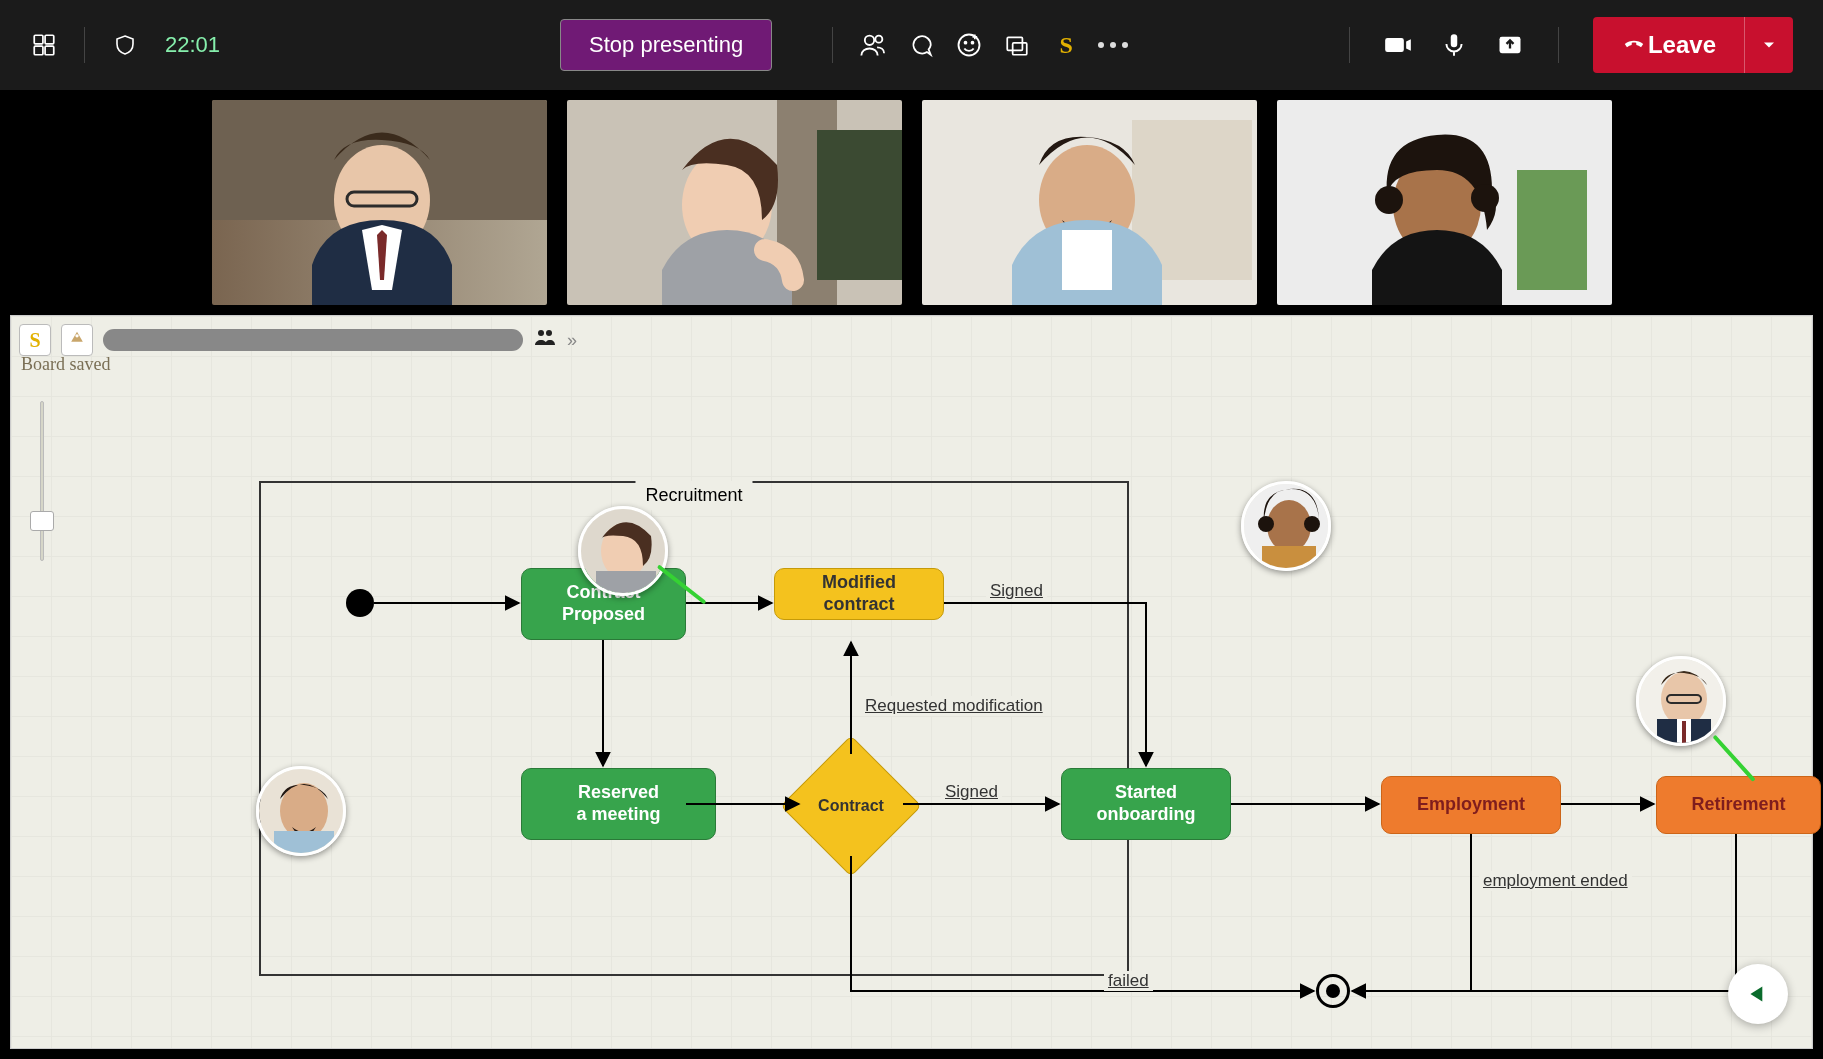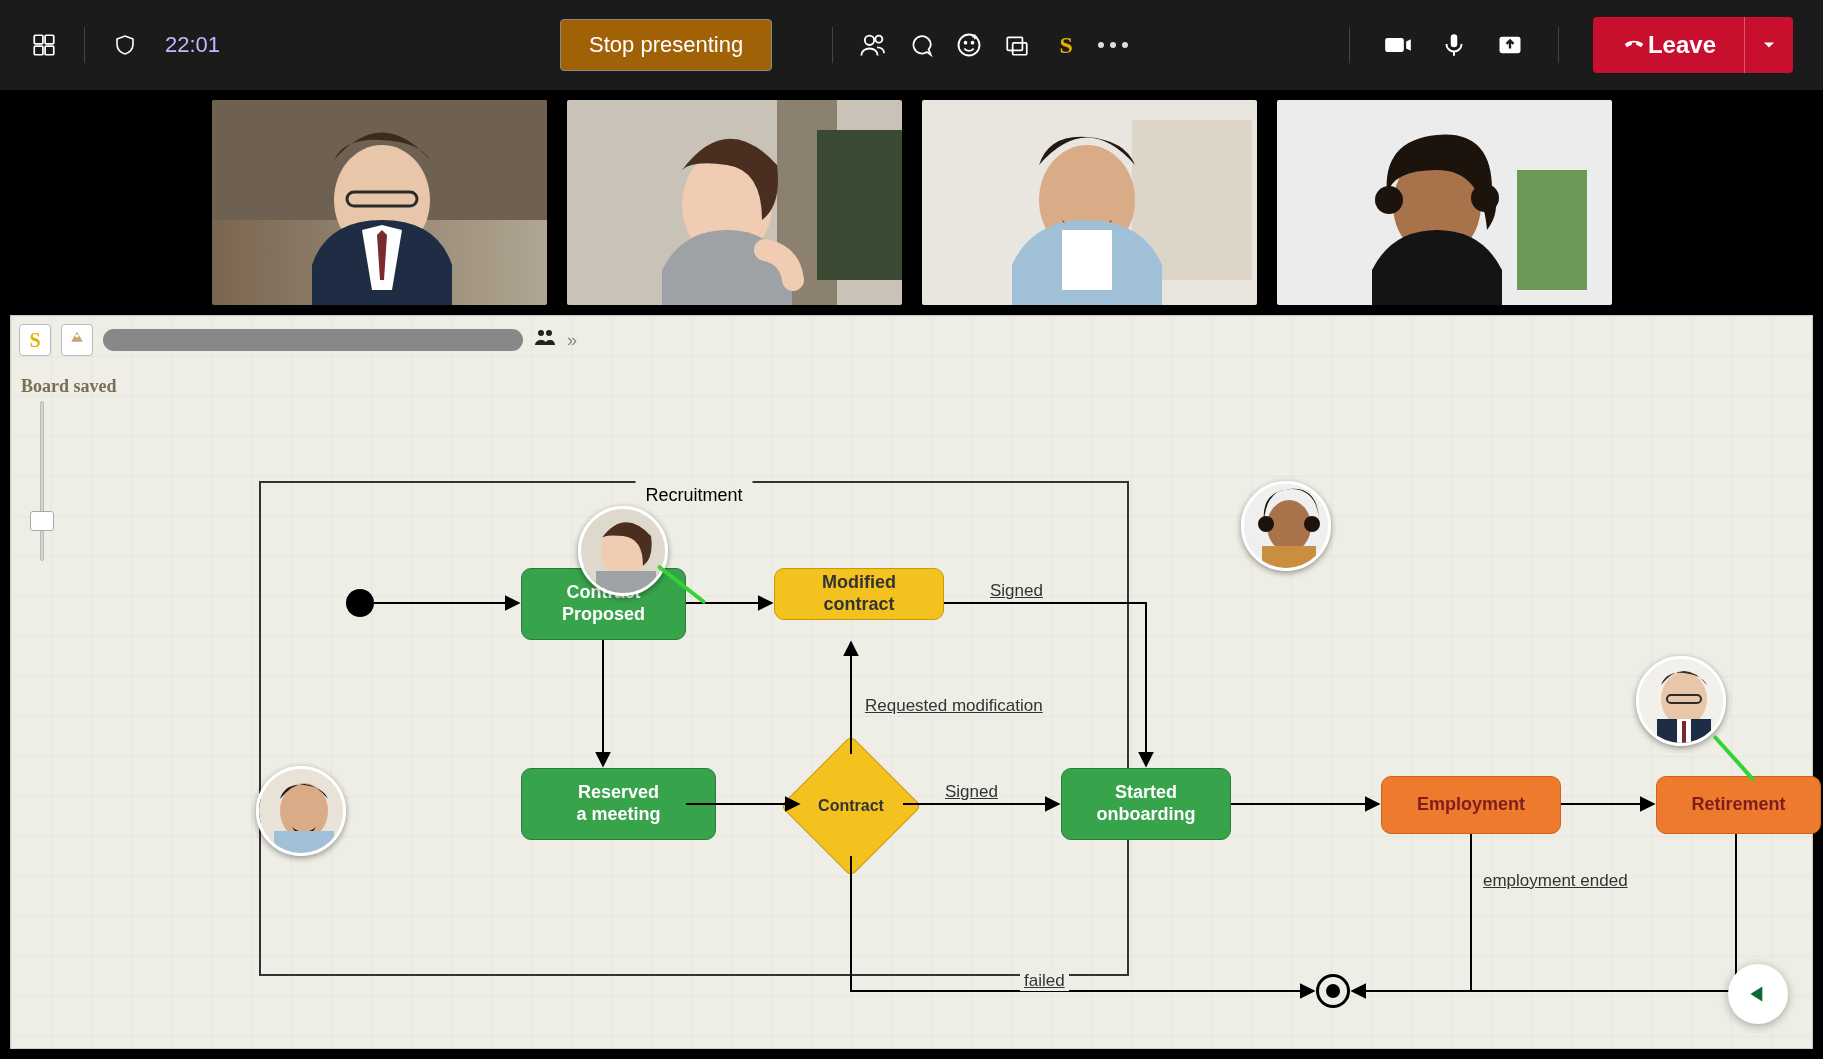--- a/index.html
+++ b/index.html
@@ -15,23 +15,23 @@
     --board:#eeeee6;
   }
   *{box-sizing:border-box;font-family:"Segoe UI",Arial,Helvetica,sans-serif;}
   body{margin:0;background:#fff;}
   .app{width:1823px;height:1059px;position:relative;background:#000;overflow:hidden;}
 
   
   .topbar{height:90px;background:var(--topbar);display:flex;align-items:center;padding:0 30px;gap:20px;color:#fff;}
   .tb-icon{width:28px;height:28px;display:flex;align-items:center;justify-content:center;color:#fff;cursor:pointer;}
   .tb-sep{width:1px;height:36px;background:#444;margin:0 6px;}
-  .tb-time{font-size:22px;font-weight:400;color:#c4b5fd;margin-left:6px;}
+  .tb-time{font-size:22px;font-weight:400;color:#86efac;margin-left:6px;}
   .tb-spacer{flex:0 0 300px;}
-  .stop-btn{border:1px solid #888;background:#a16207;color:#fff;font-size:22px;padding:12px 28px;border-radius:4px;cursor:pointer;}
+  .stop-btn{border:1px solid #888;background:#701a75;color:#fff;font-size:22px;padding:12px 28px;border-radius:4px;cursor:pointer;}
   .tb-right{margin-left:auto;display:flex;align-items:center;gap:28px;}
   .leave-wrap{display:flex;align-items:stretch;}
   .leave-btn{background:var(--red);color:#fff;border:none;font-size:24px;font-weight:600;padding:14px 28px;border-radius:4px 0 0 4px;display:flex;align-items:center;gap:1px;cursor:pointer;}
   .leave-dd{background:var(--red);color:#fff;border:none;border-left:1px solid rgba(255,255,255,.3);padding:0 14px;border-radius:0 4px 4px 0;cursor:pointer;display:flex;align-items:center;}
   .s-logo{color:#e2b100;font-weight:800;font-size:24px;font-family:Georgia,serif;letter-spacing:-2px;}
   .dots{display:flex;gap:6px;}
   .dots span{width:6px;height:6px;background:#ddd;border-radius:50%;}
 
   
   .videos{height:225px;background:#000;display:flex;justify-content:center;gap:20px;padding:10px 0 10px;}
@@ -39,21 +39,21 @@
   .person-svg{width:100%;height:100%;}
 
   
   .board-shell{position:absolute;top:315px;left:10px;right:10px;bottom:10px;background:var(--board);background-image:linear-gradient(#e6e6de 1px,transparent 1px),linear-gradient(90deg,#e6e6de 1px,transparent 1px);background-size:40px 40px;border:1px solid #ccc;}
   .board-top{position:absolute;top:8px;left:8px;display:flex;align-items:center;gap:10px;}
   .board-top .mini{width:32px;height:32px;border:1px solid #bbb;border-radius:4px;display:flex;align-items:center;justify-content:center;background:#fff;}
   .board-top .mini.s{color:#e2b100;font-weight:800;font-family:Georgia,serif;font-size:20px;}
   .search-pill{width:420px;height:22px;border-radius:11px;background:#888;}
   .people-ico{font-size:22px;color:#333;}
   .chev-r{font-size:18px;color:#888;}
-  .board-saved{position:absolute;top:60px;left:10px;font-family:"Comic Sans MS",cursive;color:#7a6f55;font-size:18px;font-weight:bold;}
+  .board-saved{position:absolute;top:38px;left:10px;font-family:"Comic Sans MS",cursive;color:#7a6f55;font-size:18px;}
   .zoom-slider{position:absolute;top:85px;left:18px;width:26px;height:160px;}
   .zoom-slider .rail{position:absolute;left:50%;top:0;bottom:0;width:4px;background:#d6d6c8;border:1px solid #bbb;border-radius:3px;transform:translateX(-50%);}  
   .zoom-slider .thumb{position:absolute;left:50%;transform:translateX(-50%);top:110px;width:24px;height:20px;background:#fff;border:1px solid #aaa;border-radius:3px;}
 
   
   .diagram{position:absolute;inset:0;}
 
   
   .frame{position:absolute;border:2px solid #333;}
   .frame-label{position:absolute;top:-2px;left:50%;transform:translateX(-50%);font-size:18px;color:#000000;padding:4px 10px;background:var(--board);}
@@ -321,21 +321,21 @@
 
         <polyline points="1725,518 1725,675 1341,675" fill="none" stroke="#000" stroke-width="2"></polyline>
 
         <polyline points="840,540 840,675 1303,675" fill="none" stroke="#000" stroke-width="2" marker-end="url(#arr)"></polyline>
       </svg>
 
       <div class="edge-label" style="left:975px;top:265px">Signed</div>
       <div class="edge-label" style="left:850px;top:380px">Requested modification</div>
       <div class="edge-label" style="left:930px;top:466px">Signed</div>
       <div class="edge-label" style="left:1468px;top:555px">employment ended</div>
-      <div class="edge-label" style="left:1009px;top:655px">failed</div>
+      <div class="edge-label" style="left:1093px;top:655px">failed</div>
 
       <div class="cursor" style="left:245px;top:450px">
         <svg viewBox="0 0 90 90" width="90" height="90">
             <rect width="90" height="90" fill="#e9e2d6"></rect>
             <ellipse cx="45" cy="42" rx="24" ry="28" fill="#d9ac87"></ellipse>
             <path d="M21 30q24-30 48 0q-5-12-24-14t-24 14z" fill="#231812"></path>
             <path d="M33 58q12 10 24 0q-5 9-12 9t-12-9z" fill="#231812"></path>
             <rect x="15" y="62" width="60" height="30" fill="#9fc0d6"></rect>
           </svg>
       </div>

